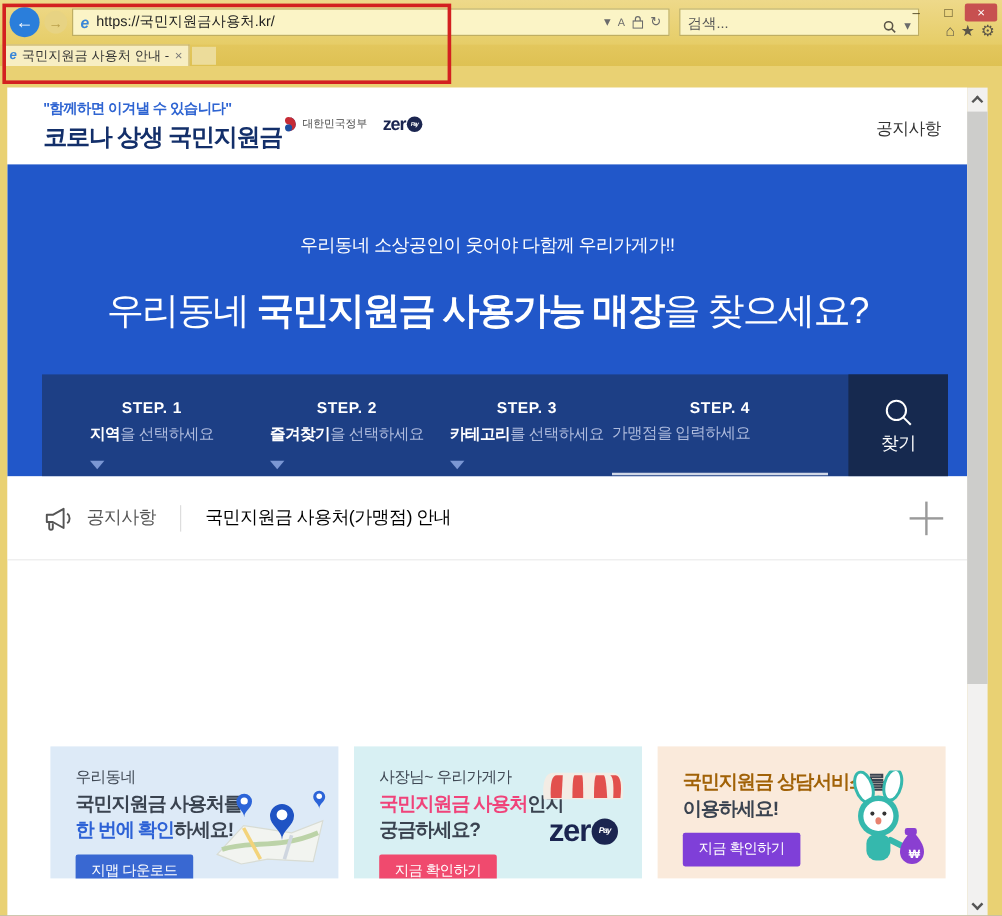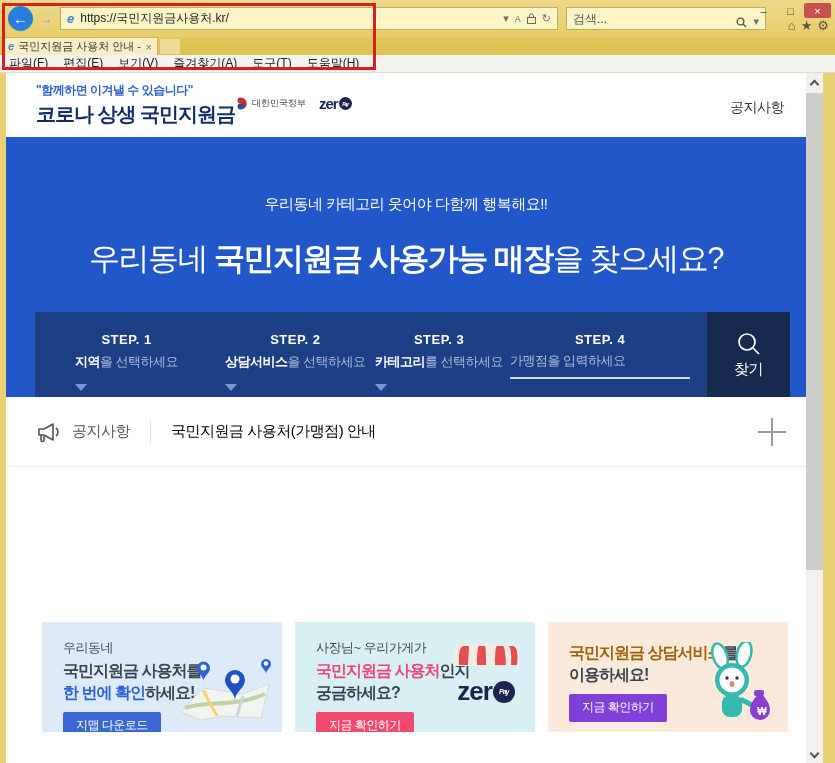--- a/index.html
+++ b/index.html
@@ -64,21 +64,21 @@
 
   .step-panel { position:absolute; left:29px; bottom:0; width:755px; height:85px; background:#1d3f85; }
   .step-col { position:absolute; top:20px; color:#fff; }
   .step-col .s-label { font-size:13px; font-weight:bold; letter-spacing:0.5px; }
   .step-col .s-desc { font-size:13px; margin-top:6px; color:#aebbdd; letter-spacing:-0.5px; }
   .step-col .s-desc b { color:#fff; font-weight:bold; }
   .tri { width:0; height:0; border-left:6px solid transparent; border-right:6px solid transparent;
          border-top:7px solid #7b97d4; margin-top:13px; }
   .step-input { display:block; width:180px; background:transparent; border:none;
                 border-bottom:2px solid rgba(255,255,255,.8); color:#f9a8d4; font-size:13px;
-                padding:0 0 9px 0; margin-top:6px; font-family:Liberation Sans, sans-serif; letter-spacing:-0.5px;}
+                padding:0 0 25px 0; margin-top:6px; font-family:Liberation Serif, serif; letter-spacing:-0.5px;}
   .step-input::placeholder { color:#aebbdd; }
   .find-btn { position:absolute; right:0; top:0; width:83px; height:85px; background:#16294f;
               display:flex; flex-direction:column; align-items:center; justify-content:center; gap:3px;
               color:#fff; border:none; cursor:pointer; font-family:"Liberation Sans",sans-serif; }
   .find-btn .f-label { font-size:15px; letter-spacing:-0.5px; }
 
   .notice-row { position:relative; height:70px; background:#fff; border-bottom:1px solid #ececec; }
   .notice-inner { position:absolute; left:30px; top:0; height:100%; display:flex; align-items:center; }
   .notice-label { font-size:15px; color:#555; margin-left:9px; letter-spacing:-0.5px; }
   .notice-div { width:1px; height:22px; background:#ddd; margin:0 20px; }
@@ -162,28 +162,20 @@
 
   <div class="tabrow">
     <div class="tab">
       <span class="ie-e" style="font-size:11px;">e</span>
       <span class="t-title">국민지원금 사용처 안내 - ...</span>
       <span class="t-close">×</span>
     </div>
     <div class="newtab"></div>
   </div>
 
-  <div class="menubar">
-    <span>파일(F)</span>
-    <span>편집(E)</span>
-    <span>보기(V)</span>
-    <span>즐겨찾기(A)</span>
-    <span>도구(T)</span>
-    <span>도움말(H)</span>
-  </div>
 
   <div class="red-note"></div>
 
   <div class="page">
 
     <div class="site-header">
       <div class="logo-block">
         <div class="slogan">"함께하면 이겨낼 수 있습니다"</div>
         <div class="site-title">코로나 상생 국민지원금</div>
       </div>
@@ -195,32 +187,32 @@
         <span class="gov-label">대한민국정부</span>
         <span class="zero-logo zero-sm">
             <span>zer</span>
             <span class="pay-disc pay-sm">Pay</span>
           </span>
       </div>
       <div class="header-notice">공지사항</div>
     </div>
 
     <div class="hero">
-      <div class="hero-sub">우리동네 카테고리 웃어야 다함께 행복해요!!</div>
+      <div class="hero-sub">우리동네 소상공인이 웃어야 다함께 우리가게가!!</div>
       <div class="hero-title"><span>우리동네 </span><b>국민지원금 사용가능 매장</b><span>을 찾으세요?</span></div>
 
       <div class="step-panel">
         <div class="step-col" style="left:40px;">
           <div class="s-label">STEP. 1</div>
           <div class="s-desc"><b>지역</b><span>을 선택하세요</span></div>
           <div class="tri"></div>
         </div>
         <div class="step-col" style="left:190px;">
           <div class="s-label">STEP. 2</div>
-          <div class="s-desc"><b>상담서비스</b><span>을 선택하세요</span></div>
+          <div class="s-desc"><b>즐겨찾기</b><span>을 선택하세요</span></div>
           <div class="tri"></div>
         </div>
         <div class="step-col" style="left:340px;">
           <div class="s-label">STEP. 3</div>
           <div class="s-desc"><b>카테고리</b><span>를 선택하세요</span></div>
           <div class="tri"></div>
         </div>
         <div class="step-col" style="left:475px;">
           <div class="s-label">STEP. 4</div>
           <input class="step-input" type="text" placeholder="가맹점을 입력하세요" style="">

